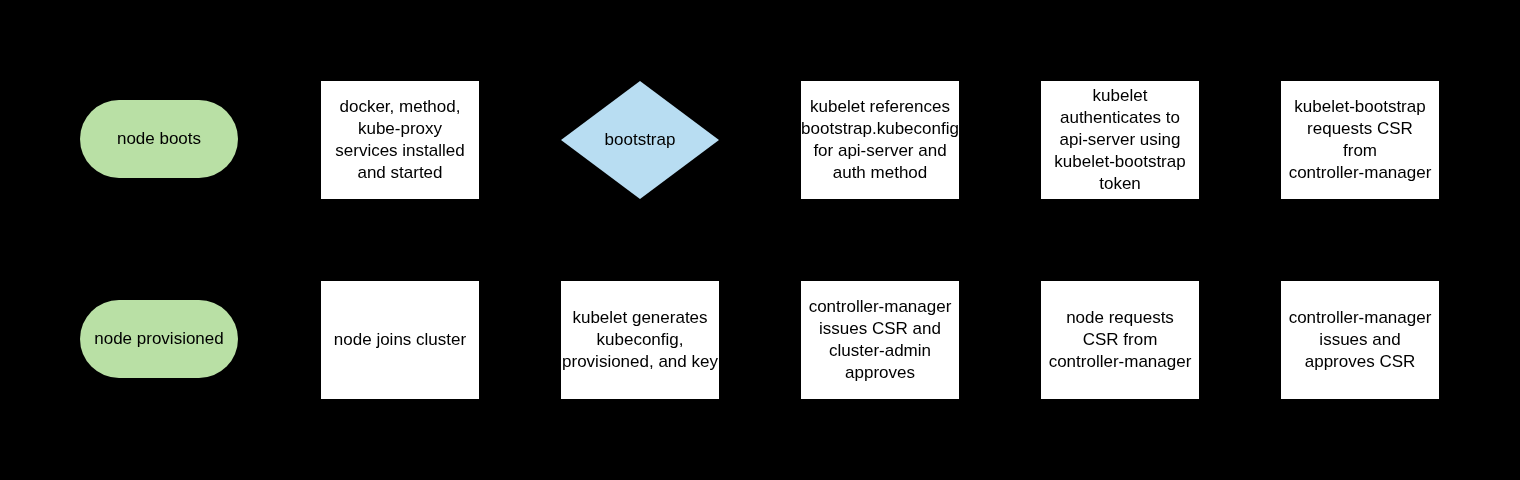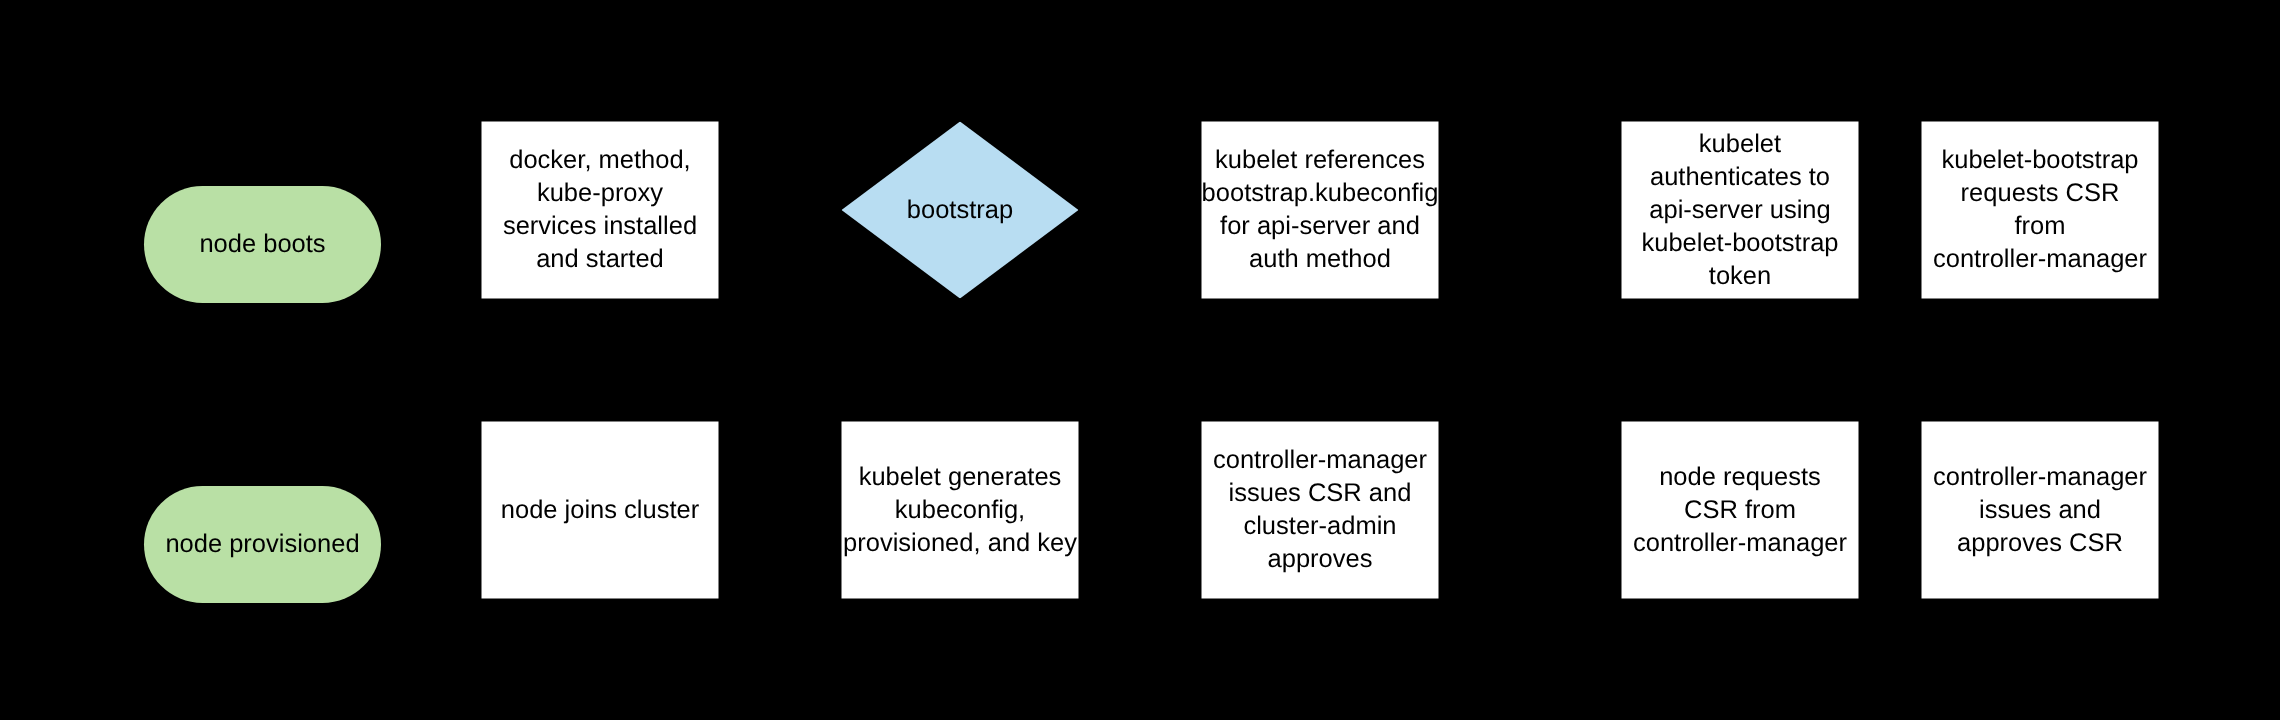--- a/index.html
+++ b/index.html
@@ -43,25 +43,25 @@
     width: 158px;
     height: 118px;
     background: var(--decision-fill, #b8ddf2);
     clip-path: polygon(50% 0, 100% 50%, 50% 100%, 0 50%);
   }
   
   .r1 { top: 81px; }
   .r1.terminal { top: 100px; }
   .r2 { top: 281px; }
   .r2.terminal { top: 300px; }
-  .c1 { left: 96px; margin-top: 24px; }
+  .c1 { left: 80px; }
   .c2 { left: 321px; }
   .c3 { left: 561px; }
   .c4 { left: 801px; }
-  .c5 { left: 1041px; margin-left: 40px; }
+  .c5 { left: 1041px; }
   .c6 { left: 1281px; }
 </style>
 </head>
 <body>
 
 <div class="canvas">
 
   <div class="node terminal r1 c1">
     <span class="label">node boots</span>
   </div>

